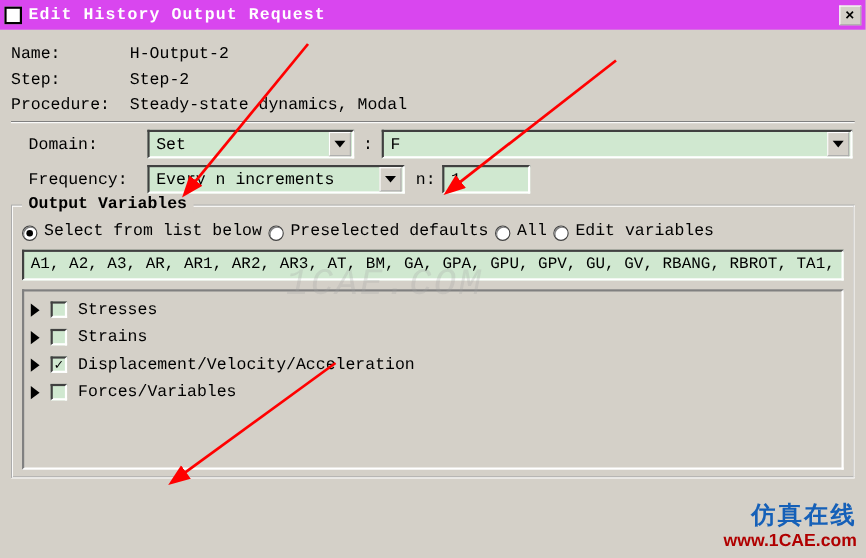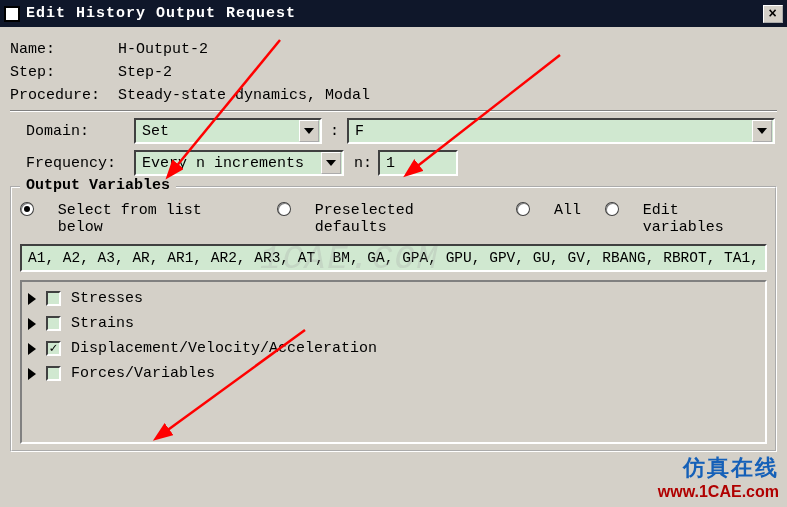--- a/index.html
+++ b/index.html
@@ -7,21 +7,21 @@
     margin: 0;
     font-family: "Courier New", monospace;
     font-size: 15px;
     background: #d4d0c8;
     width: 787px;
     height: 507px;
     overflow: hidden;
     position: relative;
   }
   .titlebar {
-    background: #0f172a;
+    background: #d946ef;
     color: #fff;
     display: flex;
     align-items: center;
     padding: 3px 4px;
     font-weight: bold;
     letter-spacing: 1px;
     height: 27px;
   }
   .title-icon {
     width: 16px; height: 16px;
@@ -109,22 +109,22 @@
   .fieldset-legend {
     position: absolute;
     top: -11px;
     left: 8px;
     background: #d4d0c8;
     padding: 0 6px;
     font-weight: bold;
   }
   .radio-row {
     display: flex;
-    align-items: flex-start;
-    gap: 24px;
+    align-items: flex-end;
+    gap: 6px;
     margin: 6px 0 8px 0;
     flex-wrap: nowrap;
   }
   .radio {
     width: 14px; height: 14px;
     border-radius: 50%;
     border: 1px solid #404040;
     background: #fff;
     display: inline-flex;
     align-items: center;
@@ -253,21 +253,21 @@
     </div>
     <span class="colon">:</span>
     <div class="select" style="width:428px">
       <span>F</span>
       <div class="select-btn"></div>
     </div>
   </div>
 
   <div class="row">
     <span class="label2">Frequency:</span>
-    <div class="select" style="width:210px">
+    <div class="select" style="width:234px">
       <span>Every n increments</span>
       <div class="select-btn"></div>
     </div>
     <span style="padding:0 6px 0 10px">n:</span>
     <div class="textinput" style="width:80px">
       <span>1</span>
     </div>
   </div>
 
   <div class="fieldset">

